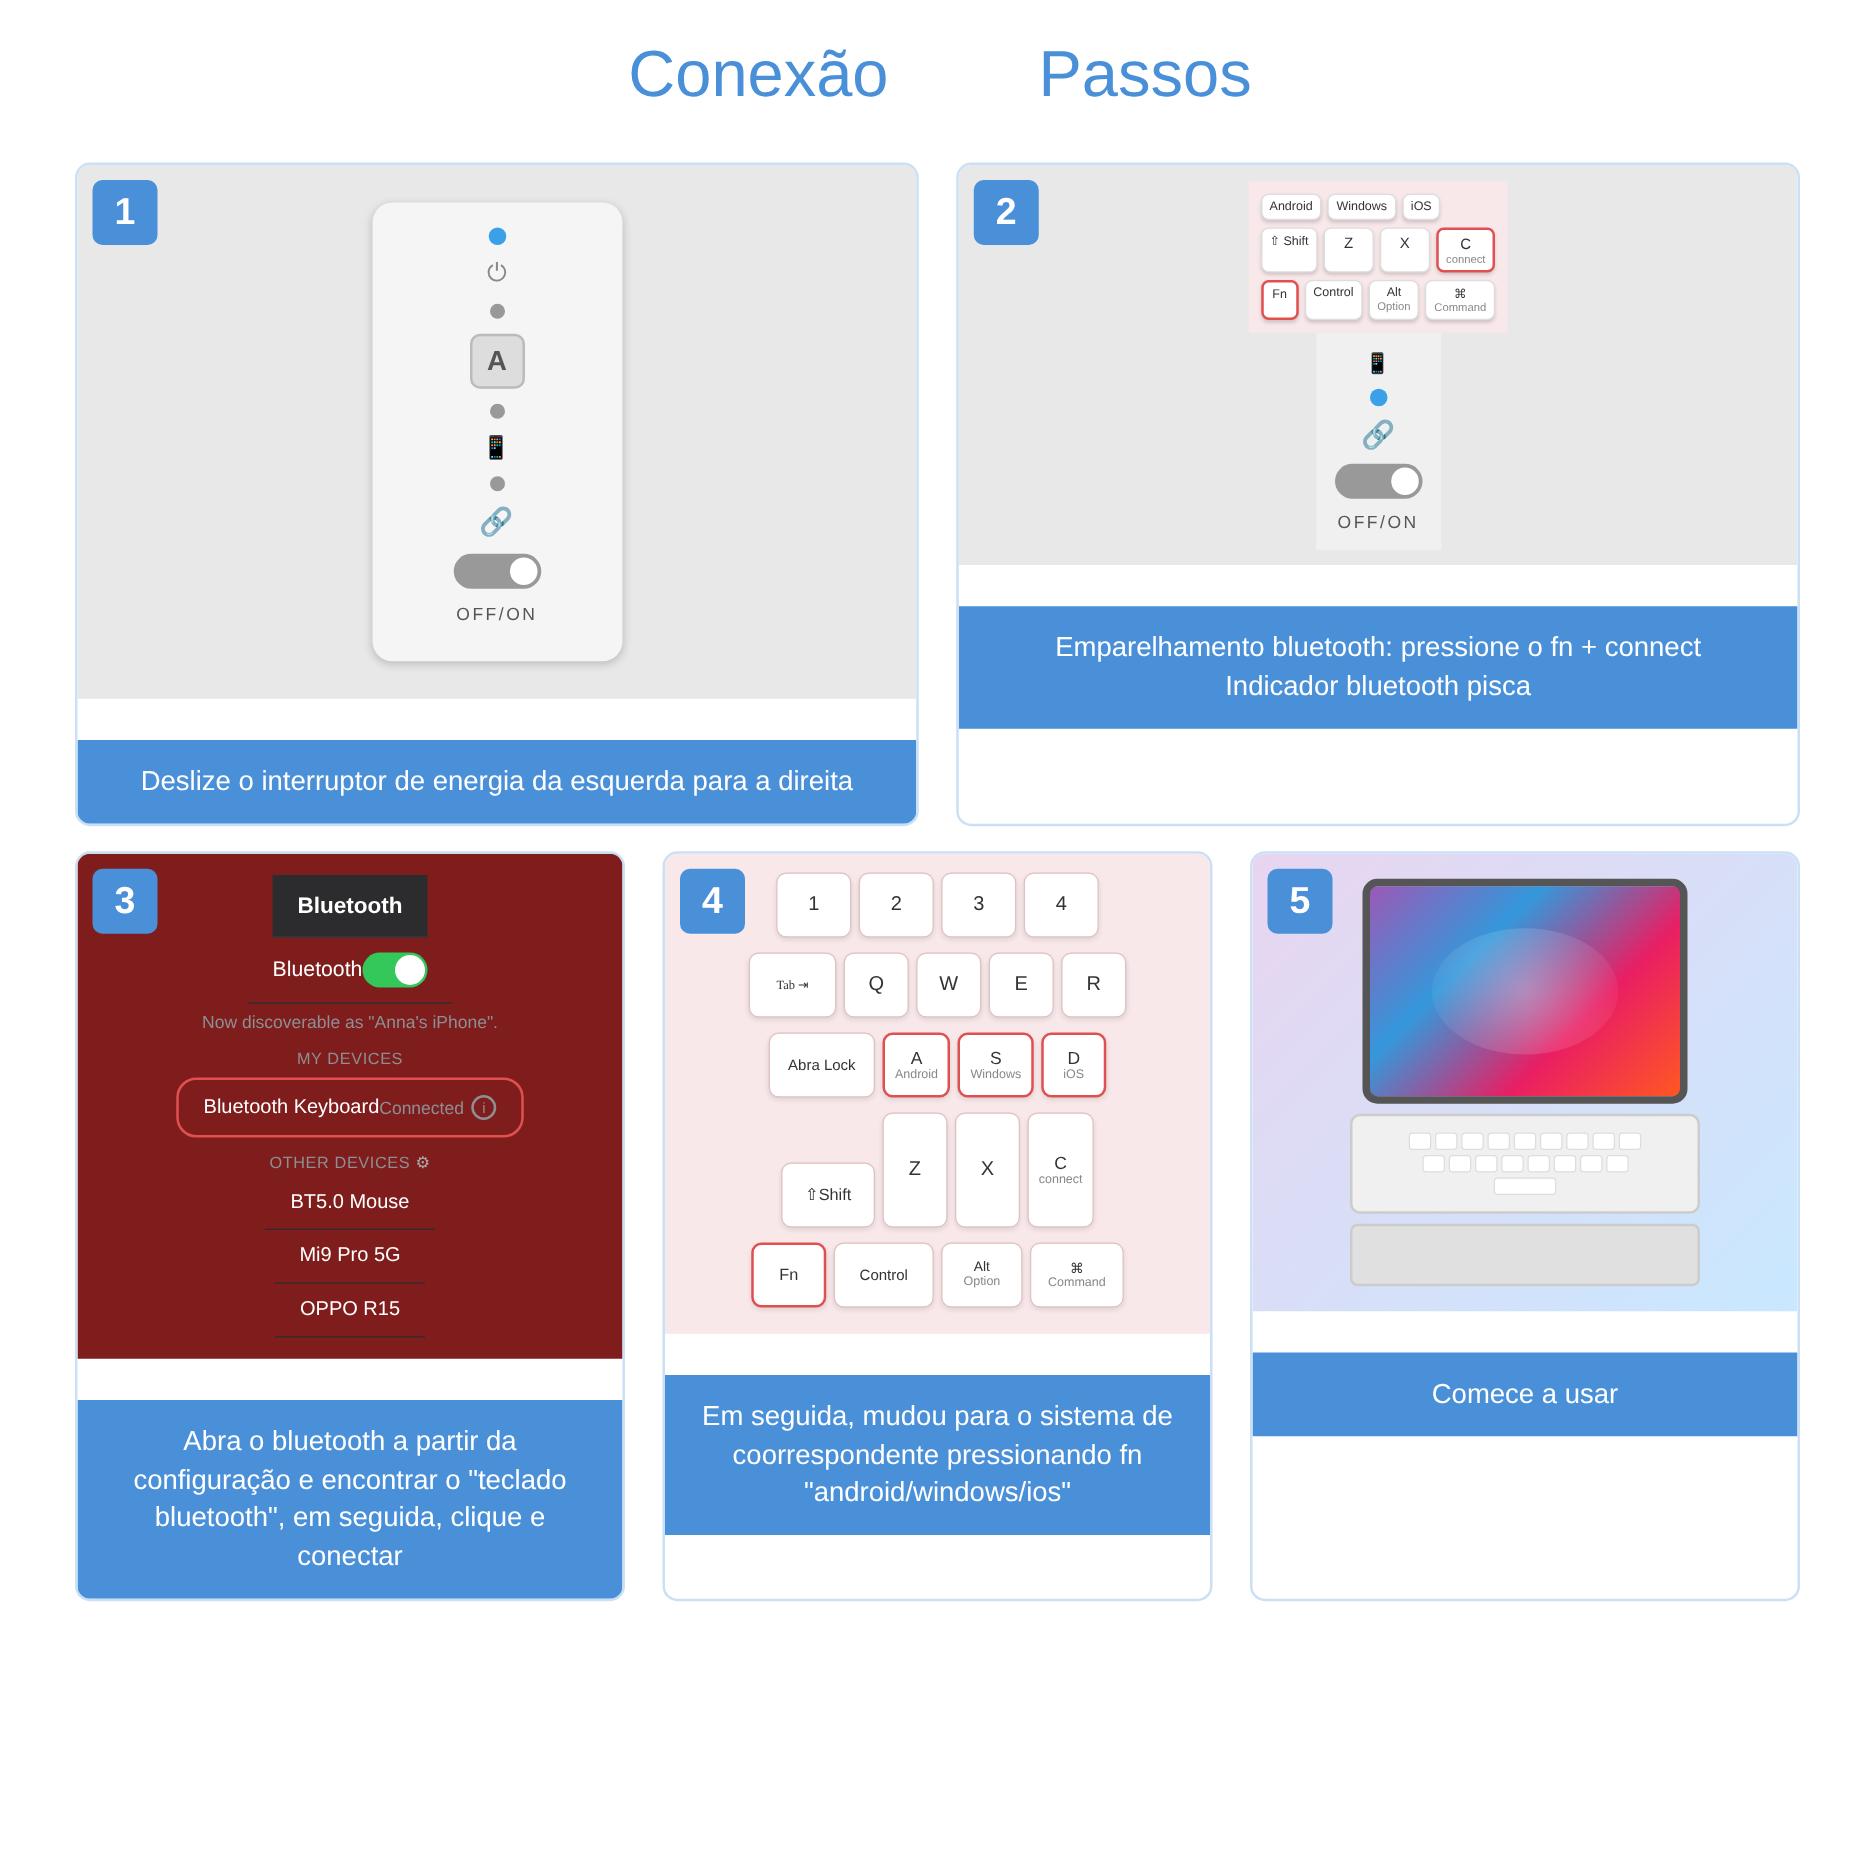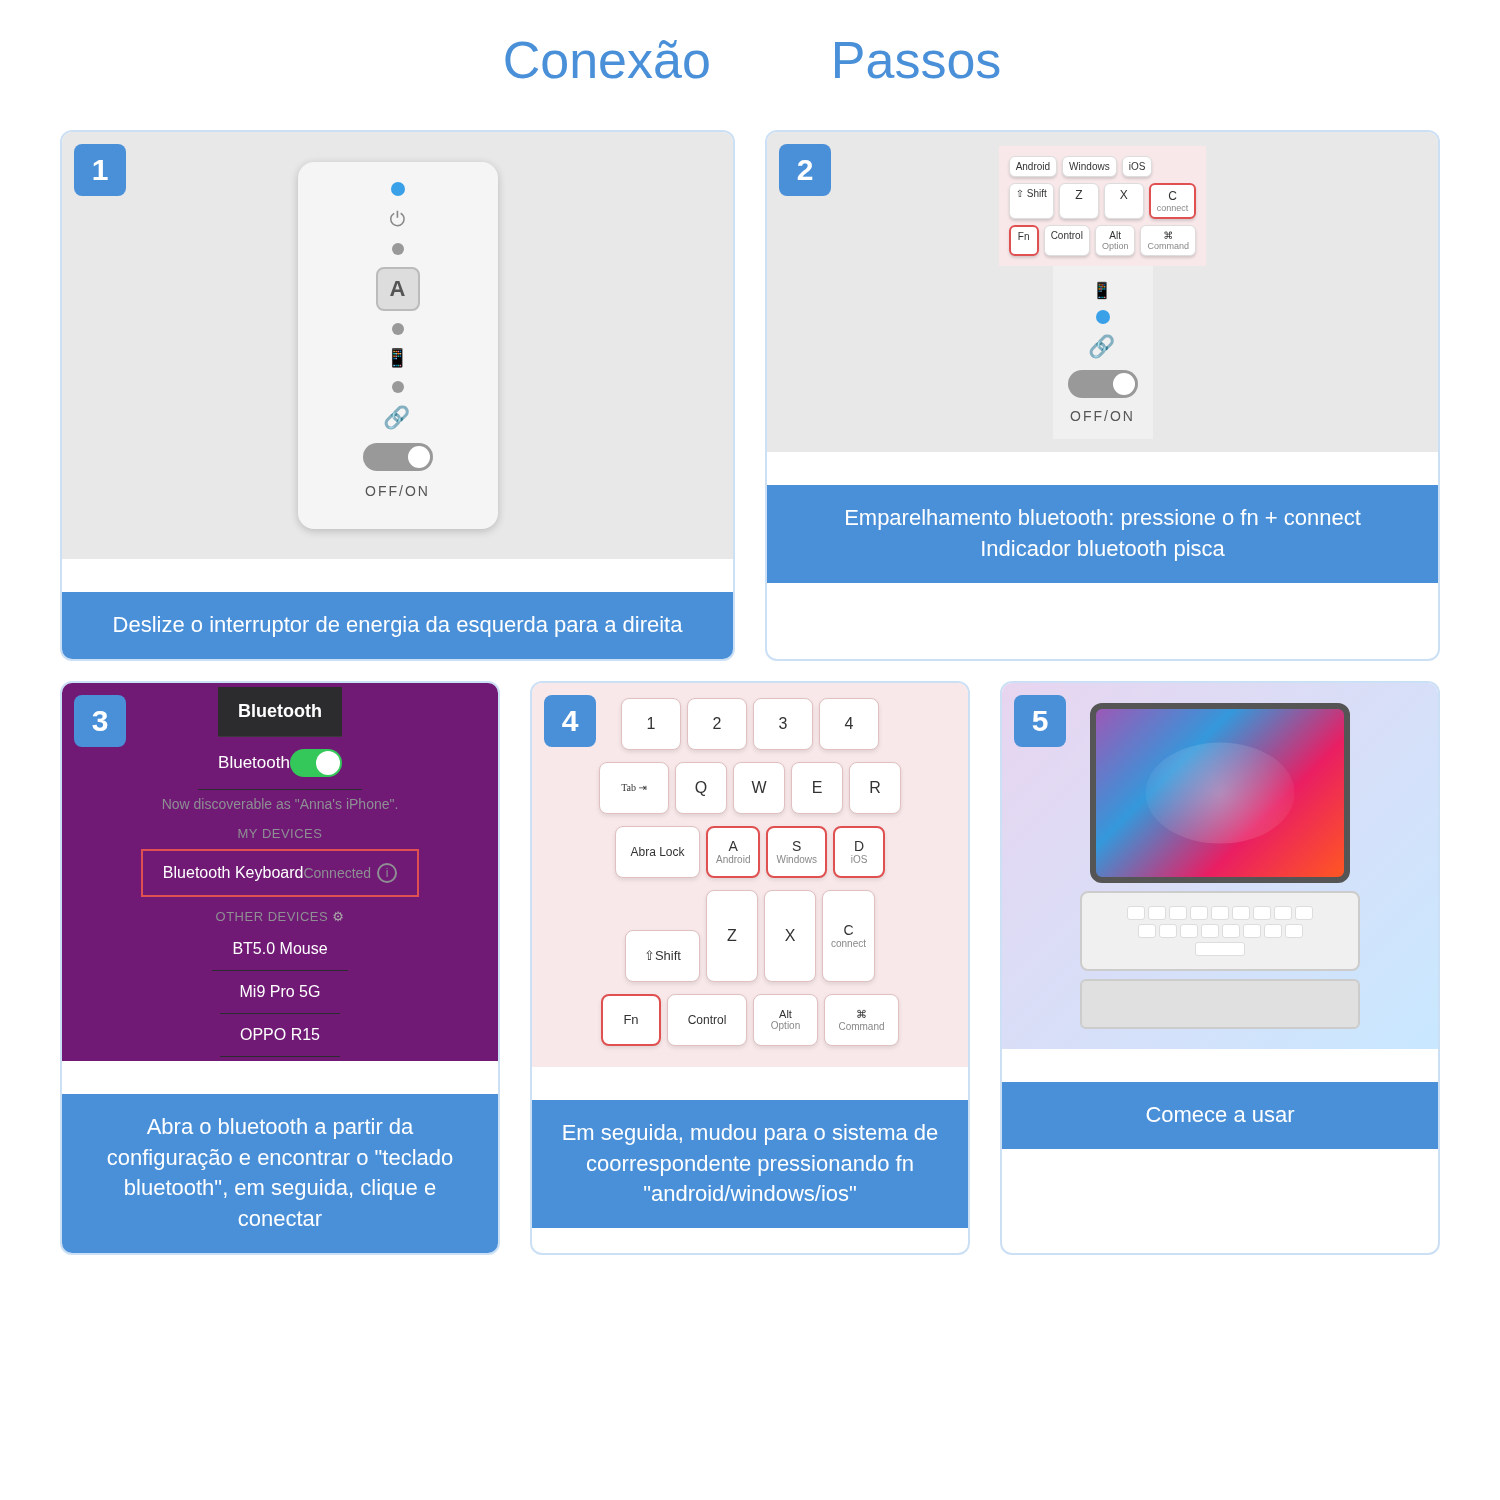--- a/index.html
+++ b/index.html
@@ -253,21 +253,21 @@
       text-transform: uppercase;
       letter-spacing: 0.5px;
     }
     .bt-device-row {
       display: flex;
       justify-content: space-between;
       align-items: center;
       padding: 12px 20px;
       border: 2px solid #e05050;
       margin: 4px 16px;
-      border-radius: 0;
+      border-radius: 16px;
     }
     .bt-device-name {
       color: #fff;
       font-size: 16px;
     }
     .bt-device-status {
       color: #8e8e93;
       font-size: 14px;
       display: flex;
       align-items: center;
@@ -472,21 +472,21 @@
       Indicador bluetooth pisca
     </div>
   </div>
 
 </div>
 
 <div class="bottom-grid">
 
   <div class="card">
     <div class="step-badge">3</div>
-    <div class="card-image" style="background:#701a75; display:flex; flex-direction:column; min-height:340px; padding:4px;">
+    <div class="card-image" style="background:#7f1d1d; display:flex; flex-direction:column; min-height:340px; padding:17px;">
       <div class="bt-header">Bluetooth</div>
       <div class="bt-row">
         <span class="bt-row-label">Bluetooth</span>
         <div class="bt-toggle">
           <div class="bt-toggle-knob"></div>
         </div>
       </div>
       <div class="bt-sub">Now discoverable as "Anna's iPhone".</div>
       <div class="bt-section-title">MY DEVICES</div>
       <div class="bt-device-row">

